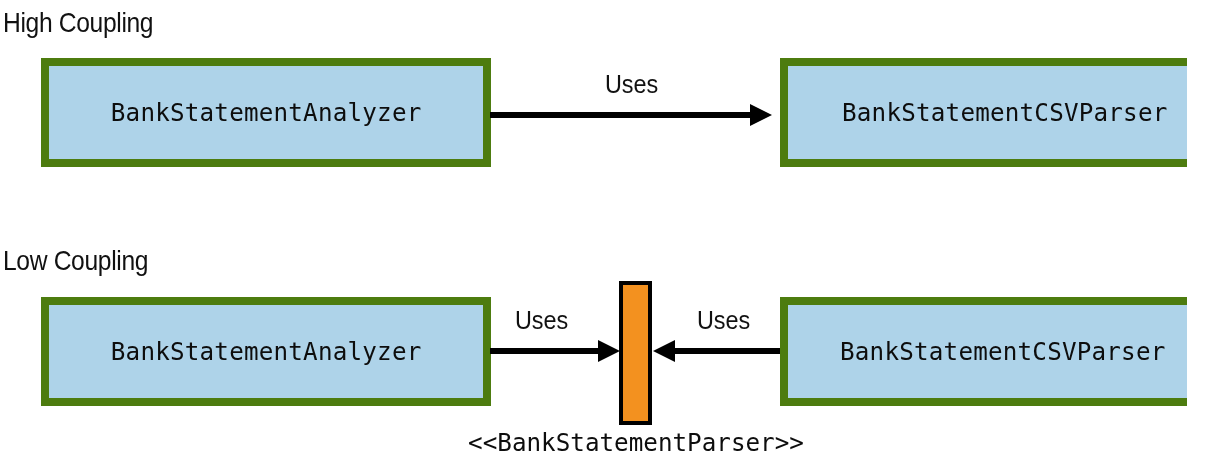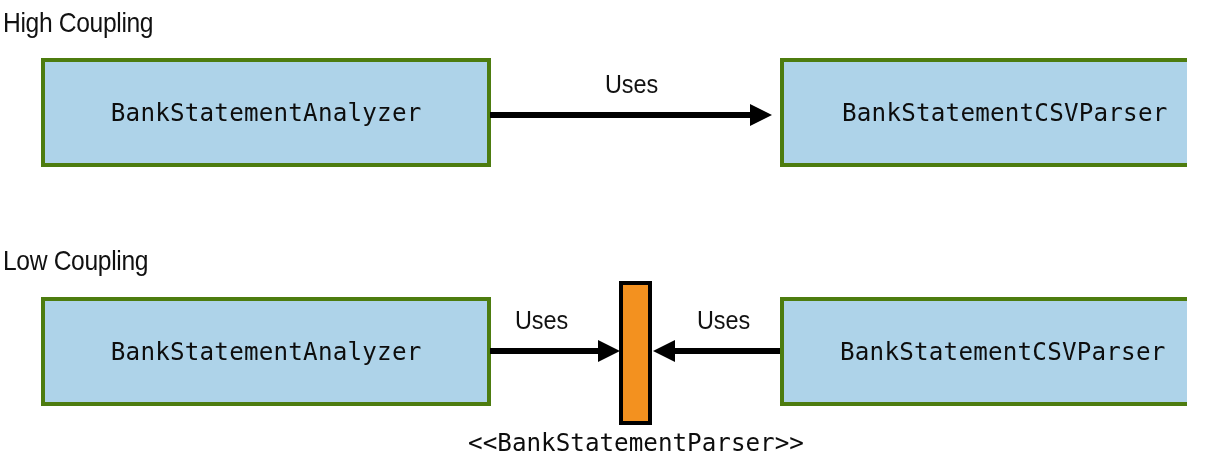--- a/index.html
+++ b/index.html
@@ -30,21 +30,21 @@
     transform-origin: left center;
   }
   #heading-high { left: 3px; top: 7px; }
   #heading-low  { left: 3px; top: 245px; }
 
   
   .class-box {
     position: absolute;
     box-sizing: border-box;
     background: #aed3e9;
-    border: 4px solid #4d7c0f;
+    border: 8px solid #4d7c0f;
     display: flex;
     align-items: center;
     justify-content: center;
   }
   .class-box .class-label {
     font-family: "DejaVu Sans Mono", "Liberation Mono", monospace;
     font-size: 25px;
     font-weight: 400;
     color: #0d0d0d;
     letter-spacing: 0.2px;

